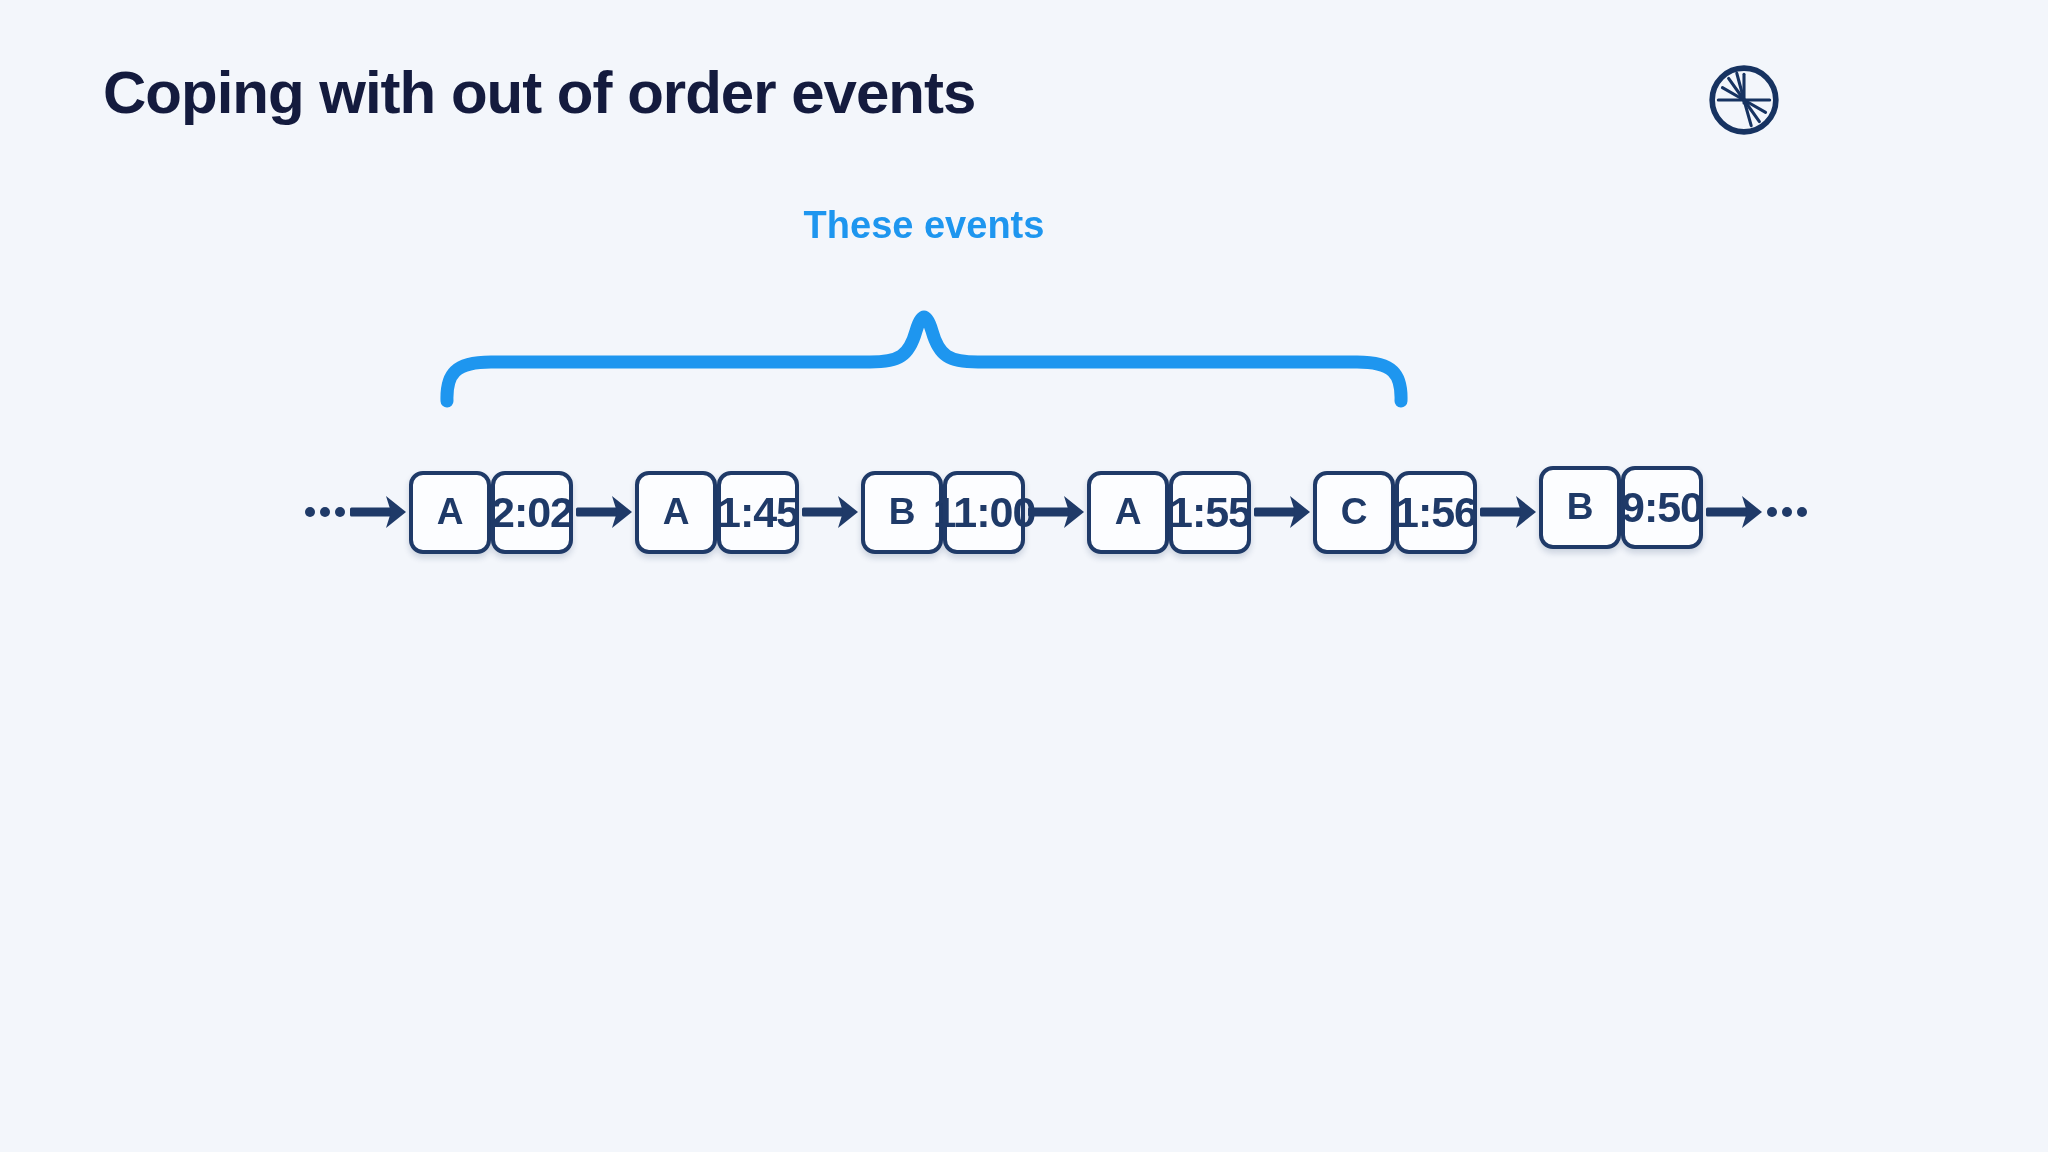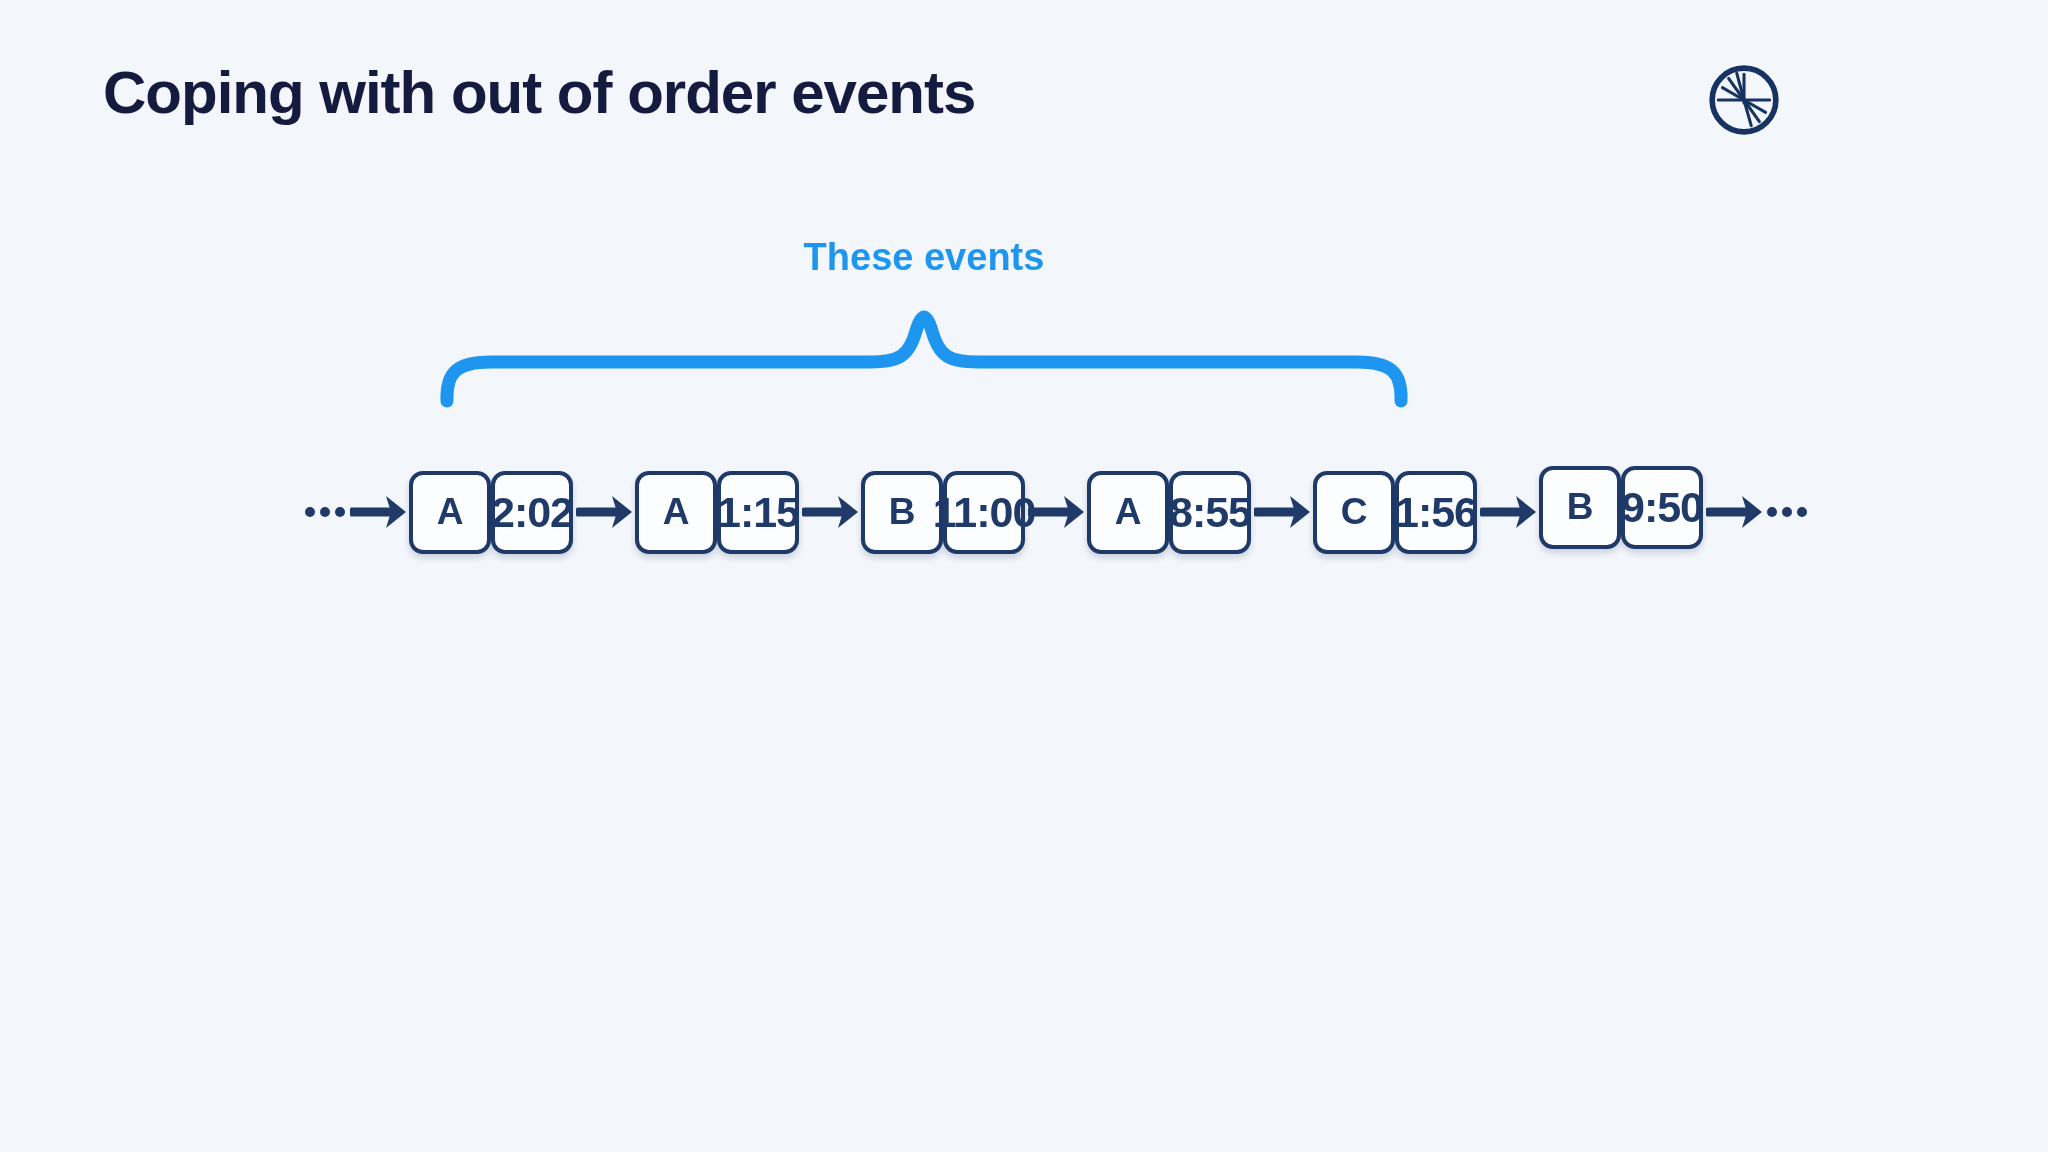--- a/index.html
+++ b/index.html
@@ -28,21 +28,20 @@
   .logo-text{display:flex;flex-direction:column;justify-content:center;}
   .logo-brand{font-size:15px;font-weight:600;letter-spacing:3.5px;color:var(--brand-gray);margin-bottom:3px;}
   .logo-product{font-size:35px;font-weight:700;color:var(--logo-navy);letter-spacing:-0.5px;}
 
   
   .annotation{
     position:absolute;left:924px;top:203px;transform:translateX(-50%);
     text-align:center;color:var(--blue);
     font-size:38px;font-weight:700;line-height:45px;
     white-space:nowrap;
-    margin-top:32px;
   }
   .brace{position:absolute;left:443px;top:300px;width:965px;height:112px;overflow:visible;}
   .brace path{stroke:var(--blue);stroke-width:13;fill:none;stroke-linecap:round;}
 
   
   .stream{
     position:absolute;left:303px;top:462px;height:100px;
     display:flex;align-items:center;gap:3px;
   }
   .dots{display:flex;gap:5px;align-items:center;flex-shrink:0;margin:0 2px;}
@@ -113,37 +112,37 @@
       <div class="pair">
         <div class="box key">A</div>
         <div class="box time">2:02</div>
       </div>
       <svg viewBox="0 0 56 42" class="arrow">
         <rect x="0" y="16.5" width="42" height="9" rx="1.5" fill="#1f3a68"></rect>
         <polygon points="36,5 56,21 36,37 41,21" fill="#1f3a68"></polygon>
       </svg>
       <div class="pair">
         <div class="box key">A</div>
-        <div class="box time">1:15</div>
+        <div class="box time">1:45</div>
       </div>
       <svg viewBox="0 0 56 42" class="arrow">
         <rect x="0" y="16.5" width="42" height="9" rx="1.5" fill="#1f3a68"></rect>
         <polygon points="36,5 56,21 36,37 41,21" fill="#1f3a68"></polygon>
       </svg>
       <div class="pair">
         <div class="box key">B</div>
         <div class="box time">11:00</div>
       </div>
       <svg viewBox="0 0 56 42" class="arrow">
         <rect x="0" y="16.5" width="42" height="9" rx="1.5" fill="#1f3a68"></rect>
         <polygon points="36,5 56,21 36,37 41,21" fill="#1f3a68"></polygon>
       </svg>
       <div class="pair">
         <div class="box key">A</div>
-        <div class="box time">8:55</div>
+        <div class="box time">1:55</div>
       </div>
       <svg viewBox="0 0 56 42" class="arrow">
         <rect x="0" y="16.5" width="42" height="9" rx="1.5" fill="#1f3a68"></rect>
         <polygon points="36,5 56,21 36,37 41,21" fill="#1f3a68"></polygon>
       </svg>
       <div class="pair">
         <div class="box key">C</div>
         <div class="box time">1:56</div>
       </div>
       <svg viewBox="0 0 56 42" class="arrow">

